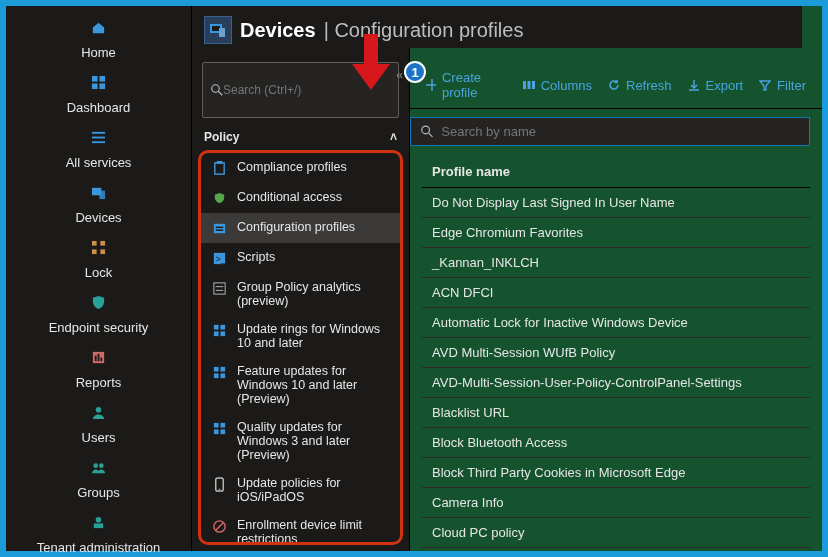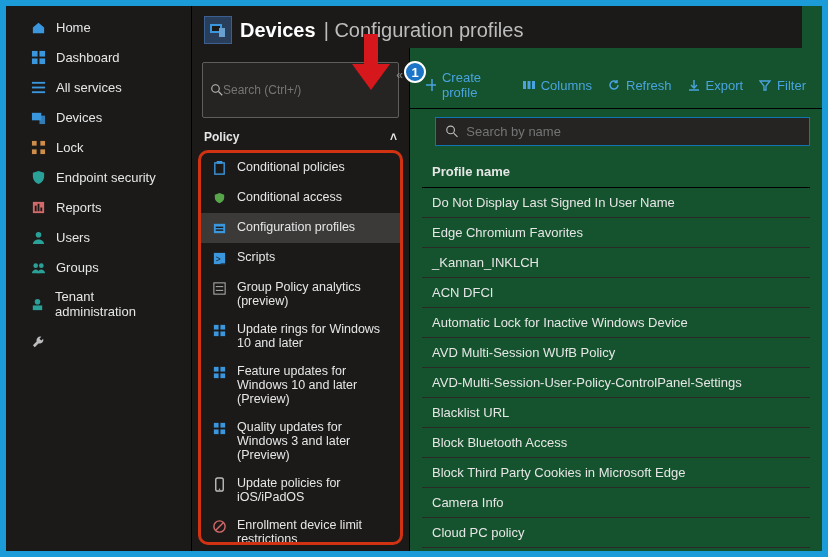--- a/index.html
+++ b/index.html
@@ -22,23 +22,24 @@
   .left-nav {
     width: 186px;
     background: #1b1a19;
     border-right: 1px solid #000;
     padding-top: 6px;
   }
   .left-nav .nav-item {
     display: flex;
     align-items: center;
     gap: 10px;
-    padding: 7px 24px;
+    padding: 7px 12px;
     cursor: pointer;
     color: #e6e6e6;
+    flex-direction: column;
   }
   .nav-item .icon, .policy-item .icon {
     width: 16px; height: 16px; display:flex; align-items:center; justify-content:center;
     font-size: 13px;
   }
   .middle {
     width: 218px;
     background: #1b1a19;
     border-right: 1px solid #000;
     display: flex;
@@ -117,21 +118,21 @@
     padding-top: 56px;
     display:flex; flex-direction:column;
   }
   .toolbar {
     display:flex; align-items:center; gap:16px;
     padding: 8px 16px;
     border-bottom: 1px solid #000;
   }
   .toolbar .tb-item { display:flex; align-items:center; gap:6px; color:#4aa3df; font-size:13px; cursor:pointer; }
   .profile-search {
-    margin: 8px 12px 0 25px;
+    margin: 8px 12px 0 0;
     background:#252423;
     border:1px solid #1076b2;
     padding:6px 10px;
     display:flex; align-items:center; gap:8px;
   }
   .profile-search input {
     background:transparent; border:none; outline:none; color:#bdbdbd; font-size:13px; width:100%;
   }
   .table-head {
     margin: 10px 12px 0 12px;
@@ -302,21 +303,21 @@
     </div>
 
     <div class="policy-box" id="policy">
         <div class="policy-item">
           <span class="icon ic-blue">
             <svg width="15" height="15" viewBox="0 0 16 16">
               <rect x="3" y="2" width="10" height="12" fill="none" stroke="currentColor" stroke-width="1.5"></rect>
               <rect x="5" y="0" width="6" height="3" fill="currentColor"></rect>
             </svg>
           </span>
-          <span class="txt">Conditional policies</span>
+          <span class="txt">Compliance profiles</span>
         </div>
         <div class="policy-item">
           <span class="icon ic-green">
             <svg width="15" height="15" viewBox="0 0 16 16">
               <path d="M8 2l5 2v3c0 3-2 5-5 6-3-1-5-3-5-6V4z" fill="currentColor"></path>
             </svg>
           </span>
           <span class="txt">Conditional access</span>
         </div>
         <div class="policy-item selected">

